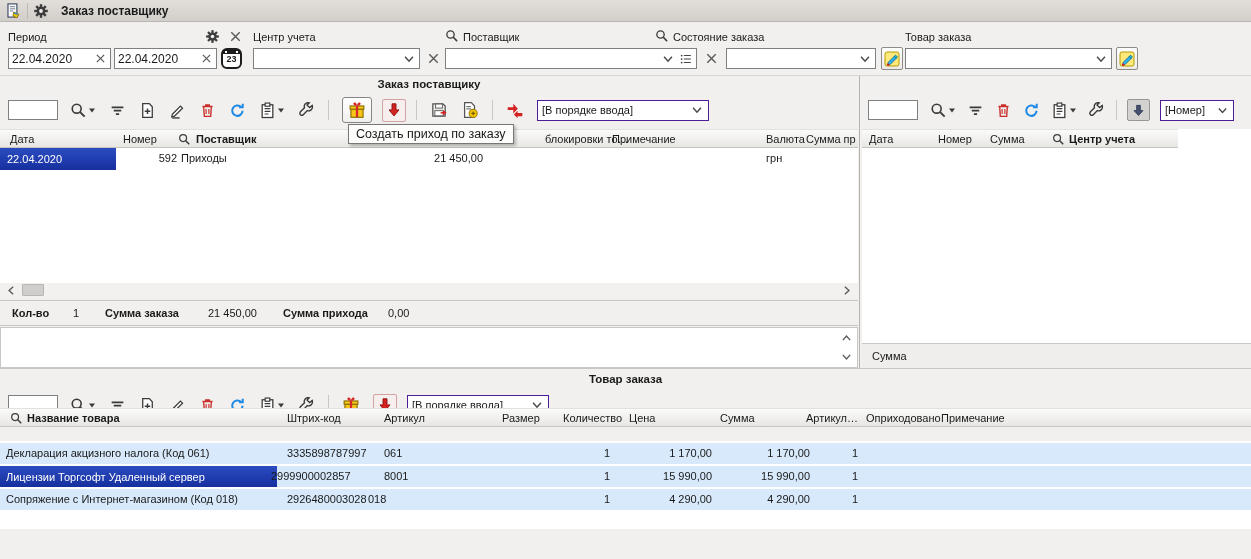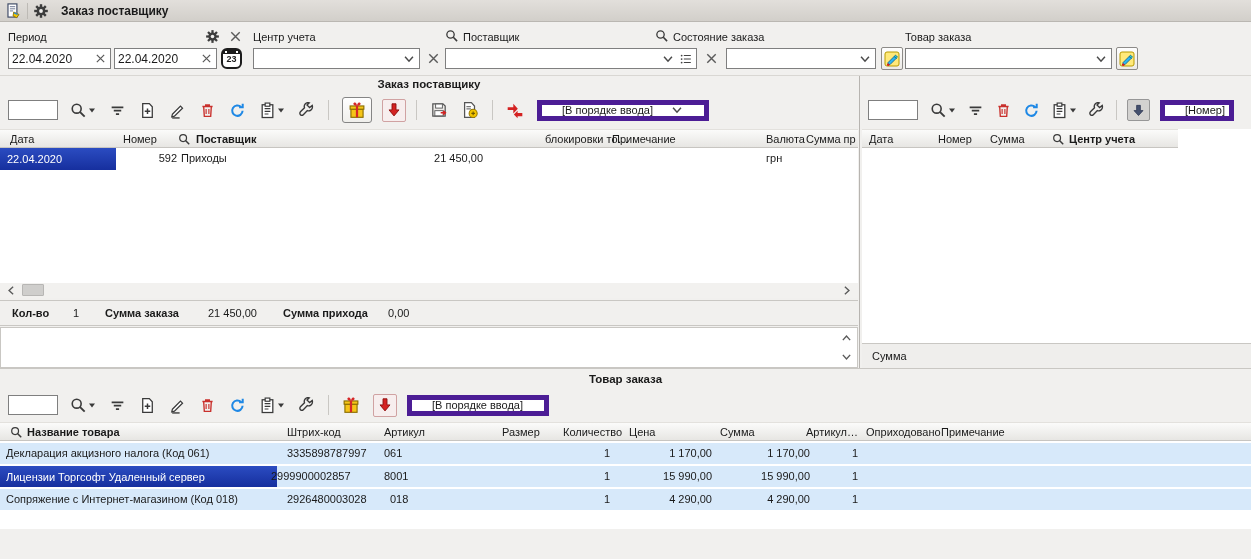--- a/index.html
+++ b/index.html
@@ -25,21 +25,21 @@
   
   .panel-title{position:absolute;font-weight:bold;font-size:11.5px;text-align:center}
   .toolbar{position:absolute;display:flex;align-items:center}
   .ibtn{display:flex;align-items:center;justify-content:center;margin-right:13px}
   .ibtn.combo svg.chev{margin-left:1px}
   .sep{width:1px;height:20px;background:#c9c7c3;margin-right:13px}
   .btnbox{border:1px solid #858585;border-radius:3px;background:linear-gradient(#ffffff,#f0efec);width:30px;height:26px;margin-right:10px}
   .redbox{border:1px solid #d0a2a2;border-radius:2px;background:#f7eeee;width:24px;height:23px;margin-right:10px}
   .graybox{border:1px solid #979797;border-radius:2px;background:#d3d2d0;width:23px;height:22px;margin-right:10px}
   .srch{width:50px;height:20px;background:#fff;border:1px solid #7f7f7f;margin-right:12px}
-  .combo-sel{height:21px;background:#fff;border:5px solid #4c1d95;display:flex;align-items:center;padding:0 20px;font-size:11px}
+  .combo-sel{height:21px;background:#fff;border:1px solid #4c1d95;display:flex;align-items:center;padding:0 4px;font-size:11px}
   .combo-sel .grow{flex:1}
   
   .ghead{position:absolute;background:linear-gradient(#fbfbfa,#e7e6e3);border-top:1px solid #e3e1dd;border-bottom:1px solid #c7c5c1}
   .gbody{position:absolute;background:#fff}
   .selcell{background:linear-gradient(#2b4cc1,#162f9e);color:#fff}
   .bluerow{position:absolute;left:0;width:1251px;height:21px;background:#d7e9fa}
   .tooltip{position:absolute;background:#fdfdfc;border:1px solid #777;box-shadow:2px 2px 3px rgba(0,0,0,.25);font-size:12.5px;padding:2px 7px;z-index:20;white-space:nowrap}
   .statsbar{position:absolute;background:#f1f0ee;border-top:1px solid #c9c7c3;border-bottom:1px solid #c9c7c3}
   .notes{position:absolute;background:#fff;border:1px solid #c9c7c3}
   .scrollbar-h{position:absolute;background:#f2f1ef}
@@ -374,20 +374,21 @@
       <svg class="abs" style="left:178px;top:3px" width="13" height="13">
           <use href="#i-mag"></use>
         </svg>
       <span class="abs nw b" style="left:196px;top:3px">Поставщик</span>
       <span class="abs nw" style="left:545px;top:3px">блокировки то…</span>
       <span class="abs nw" style="left:612px;top:3px">Примечание</span>
       <span class="abs nw" style="left:766px;top:3px">Валюта</span>
       <span class="abs nw" style="left:806px;top:3px">Сумма пр</span>
     </div>
 
+    <div class="tooltip" style="left:348px;top:48px">Создать приход по заказу</div>
 
     <div class="gbody" style="left:0;top:72px;width:858px;height:135px">
       <div class="abs" style="left:0;top:0;width:858px;height:22px">
         <div class="abs selcell" style="left:0;top:0;width:116px;height:22px;display:flex;align-items:center;padding-left:7px">
           <span class="nw">22.04.2020</span>
         </div>
         <span class="abs right nw" style="left:120px;top:4px;width:57px">592</span>
         <span class="abs nw" style="left:181px;top:4px">Приходы</span>
         <span class="abs right nw" style="left:380px;top:4px;width:103px">21 450,00</span>
         <span class="abs nw" style="left:766px;top:4px">грн</span>
@@ -560,21 +561,21 @@
           </svg>
         </span>
       <div class="combo-sel" style="width:142px">
         <span class="grow nw">[В порядке ввода]</span>
         <svg width="14" height="14">
             <use href="#i-chev"></use>
           </svg>
       </div>
     </div>
 
-    <div class="ghead" style="left:0;top:53px;width:1251px;height:19px">
+    <div class="ghead" style="left:0;top:39px;width:1251px;height:19px">
       <svg class="abs" style="left:10px;top:3px" width="13" height="13">
           <use href="#i-mag"></use>
         </svg>
       <span class="abs nw b" style="left:27px;top:3px">Название товара</span>
       <span class="abs nw" style="left:287px;top:3px">Штрих-код</span>
       <span class="abs nw" style="left:384px;top:3px">Артикул</span>
       <span class="abs nw" style="left:502px;top:3px">Размер</span>
       <span class="abs nw" style="left:563px;top:3px">Количество</span>
       <span class="abs nw" style="left:629px;top:3px">Цена</span>
       <span class="abs nw" style="left:720px;top:3px">Сумма</span>
@@ -605,21 +606,21 @@
         <span class="abs right nw" style="left:570px;top:4px;width:40px">1</span>
         <span class="abs right nw" style="left:622px;top:4px;width:90px">15 990,00</span>
         <span class="abs right nw" style="left:720px;top:4px;width:90px">15 990,00</span>
         <span class="abs right nw" style="left:820px;top:4px;width:38px">1</span>
         <span class="abs nw" style="left:947px;top:4px"></span>
       </div>
 
       <div class="bluerow" style="top:48px">
         <span class="abs nw" style="left:6px;top:4px">Сопряжение с Интернет-магазином (Код 018)</span>
         <span class="abs nw" style="left:287px;top:4px">2926480003028</span>
-        <span class="abs nw" style="left:390px;top:4px">018</span>
+        <span class="abs nw" style="left:368px;top:4px">018</span>
         <span class="abs right nw" style="left:570px;top:4px;width:40px">1</span>
         <span class="abs right nw" style="left:622px;top:4px;width:90px">4 290,00</span>
         <span class="abs right nw" style="left:720px;top:4px;width:90px">4 290,00</span>
         <span class="abs right nw" style="left:820px;top:4px;width:38px">1</span>
       </div>
     </div>
   </div>
 
 </div>
 

